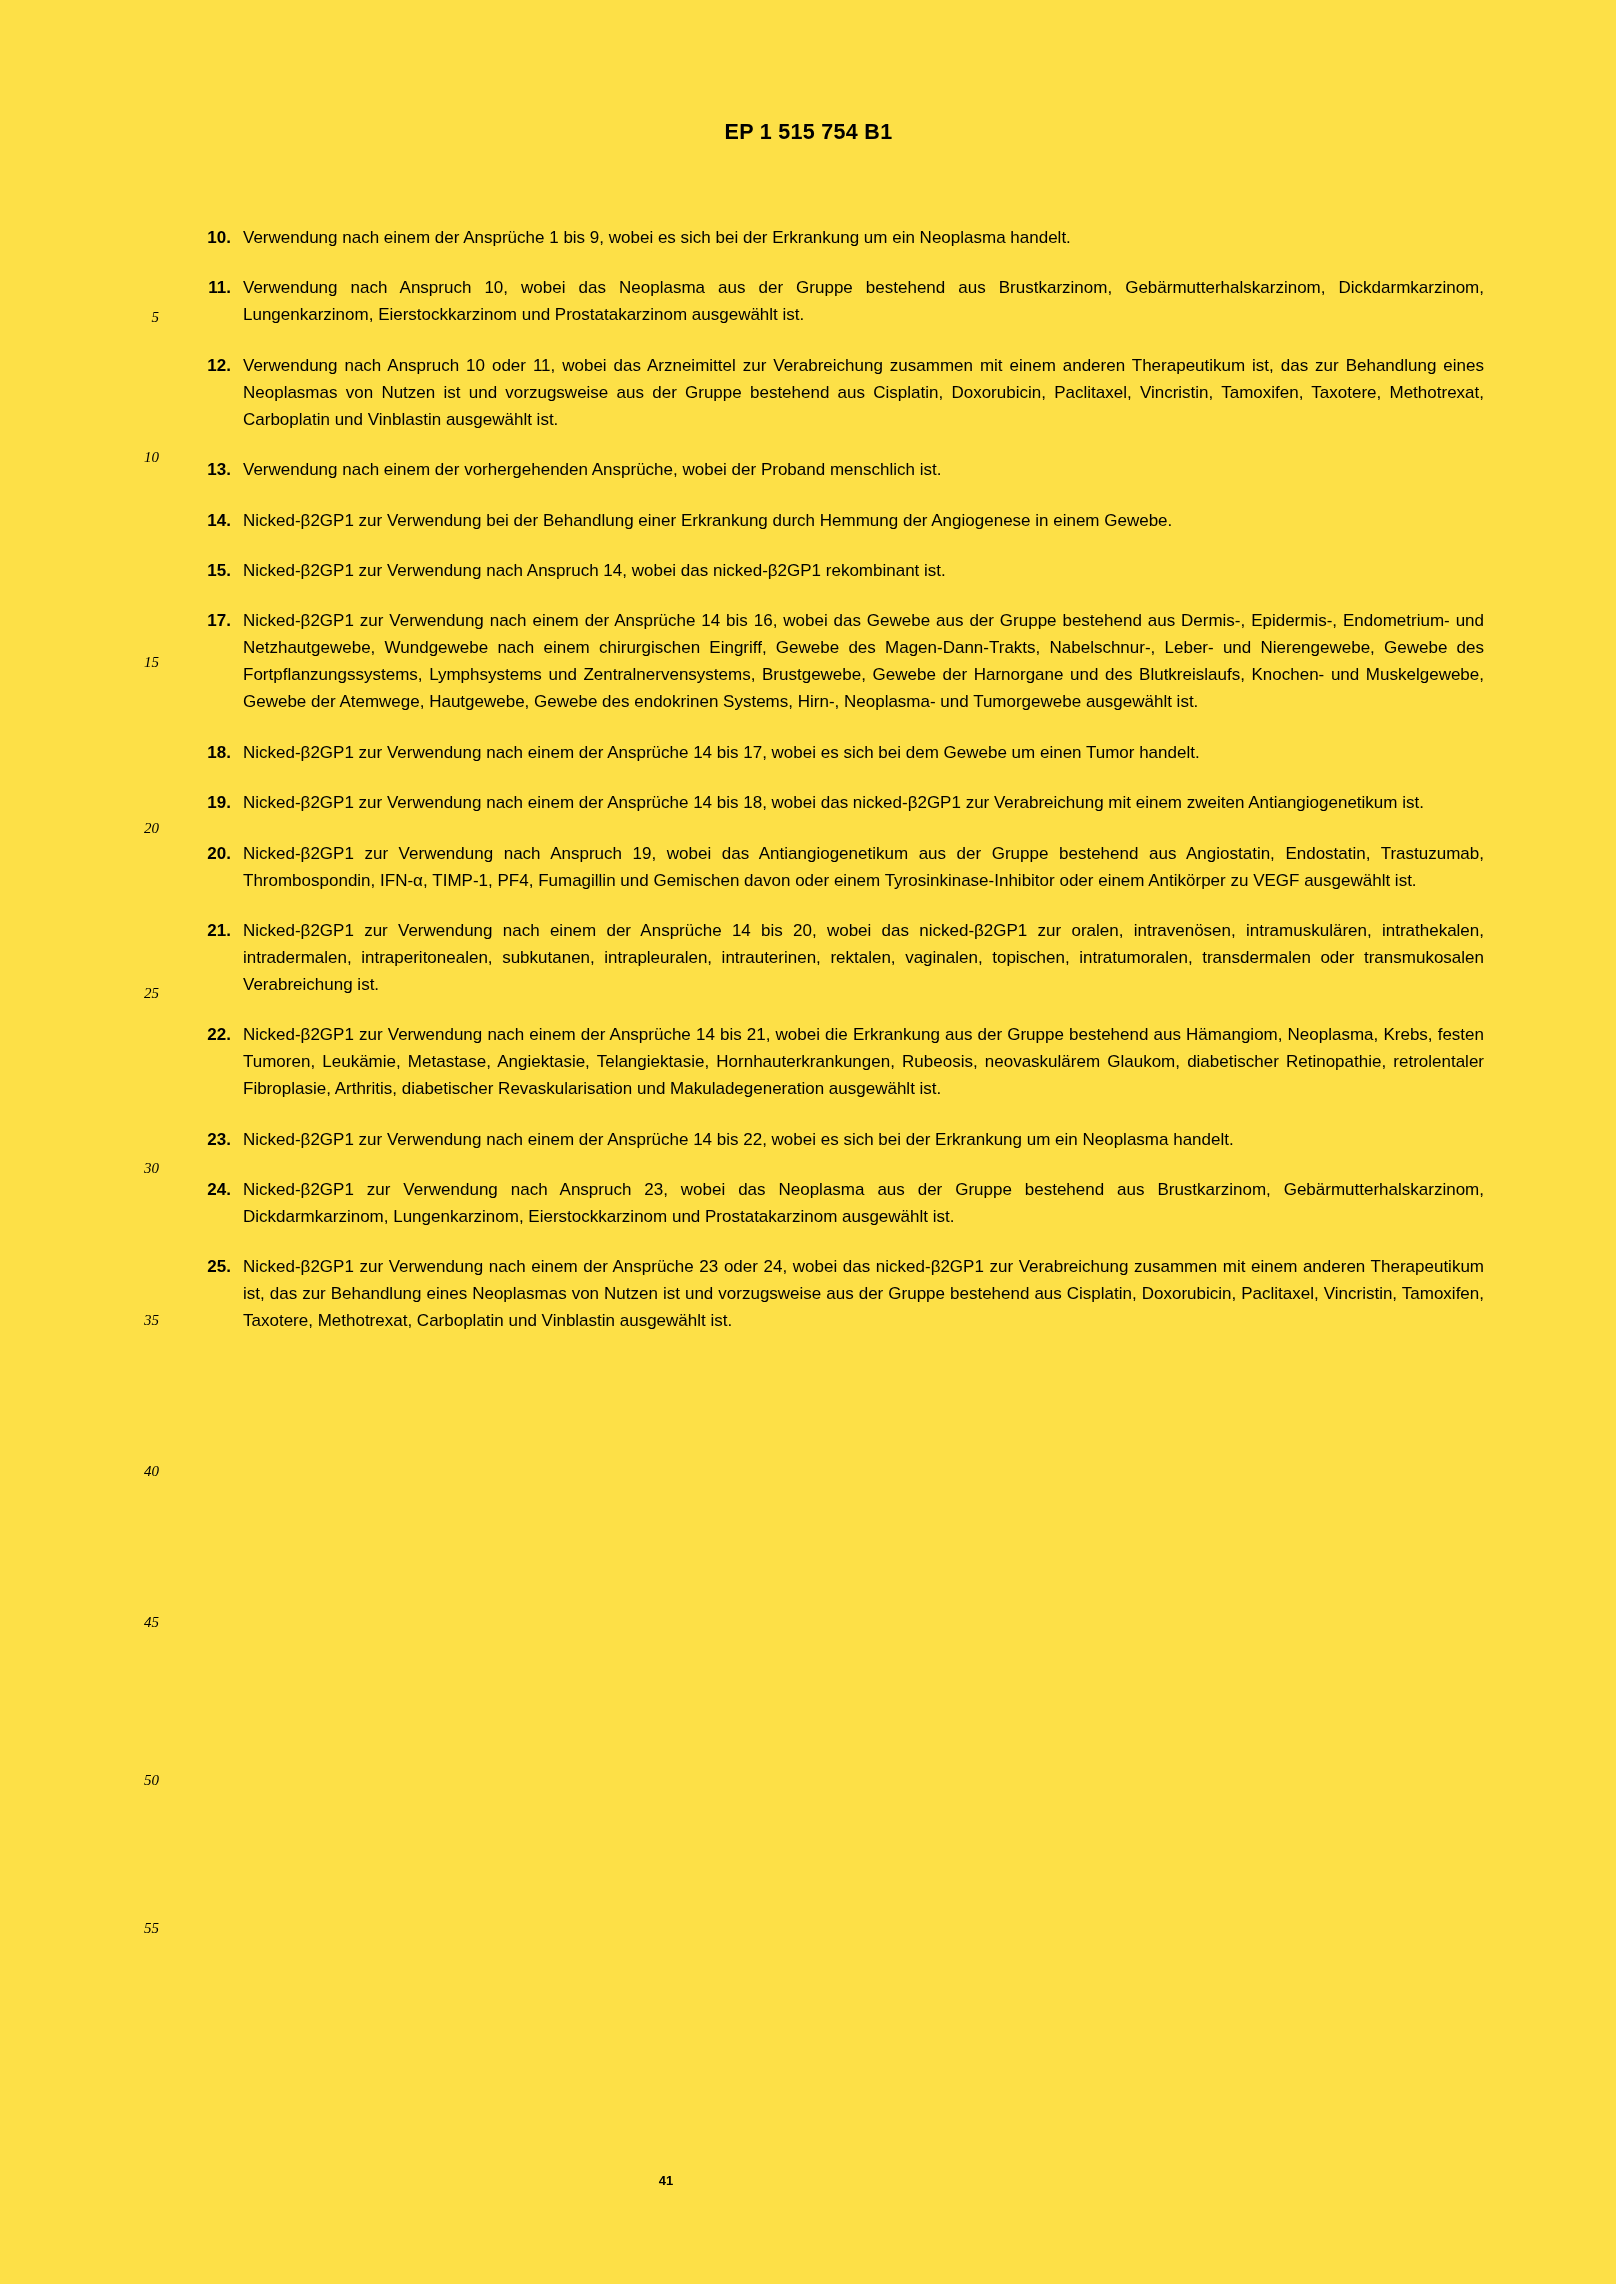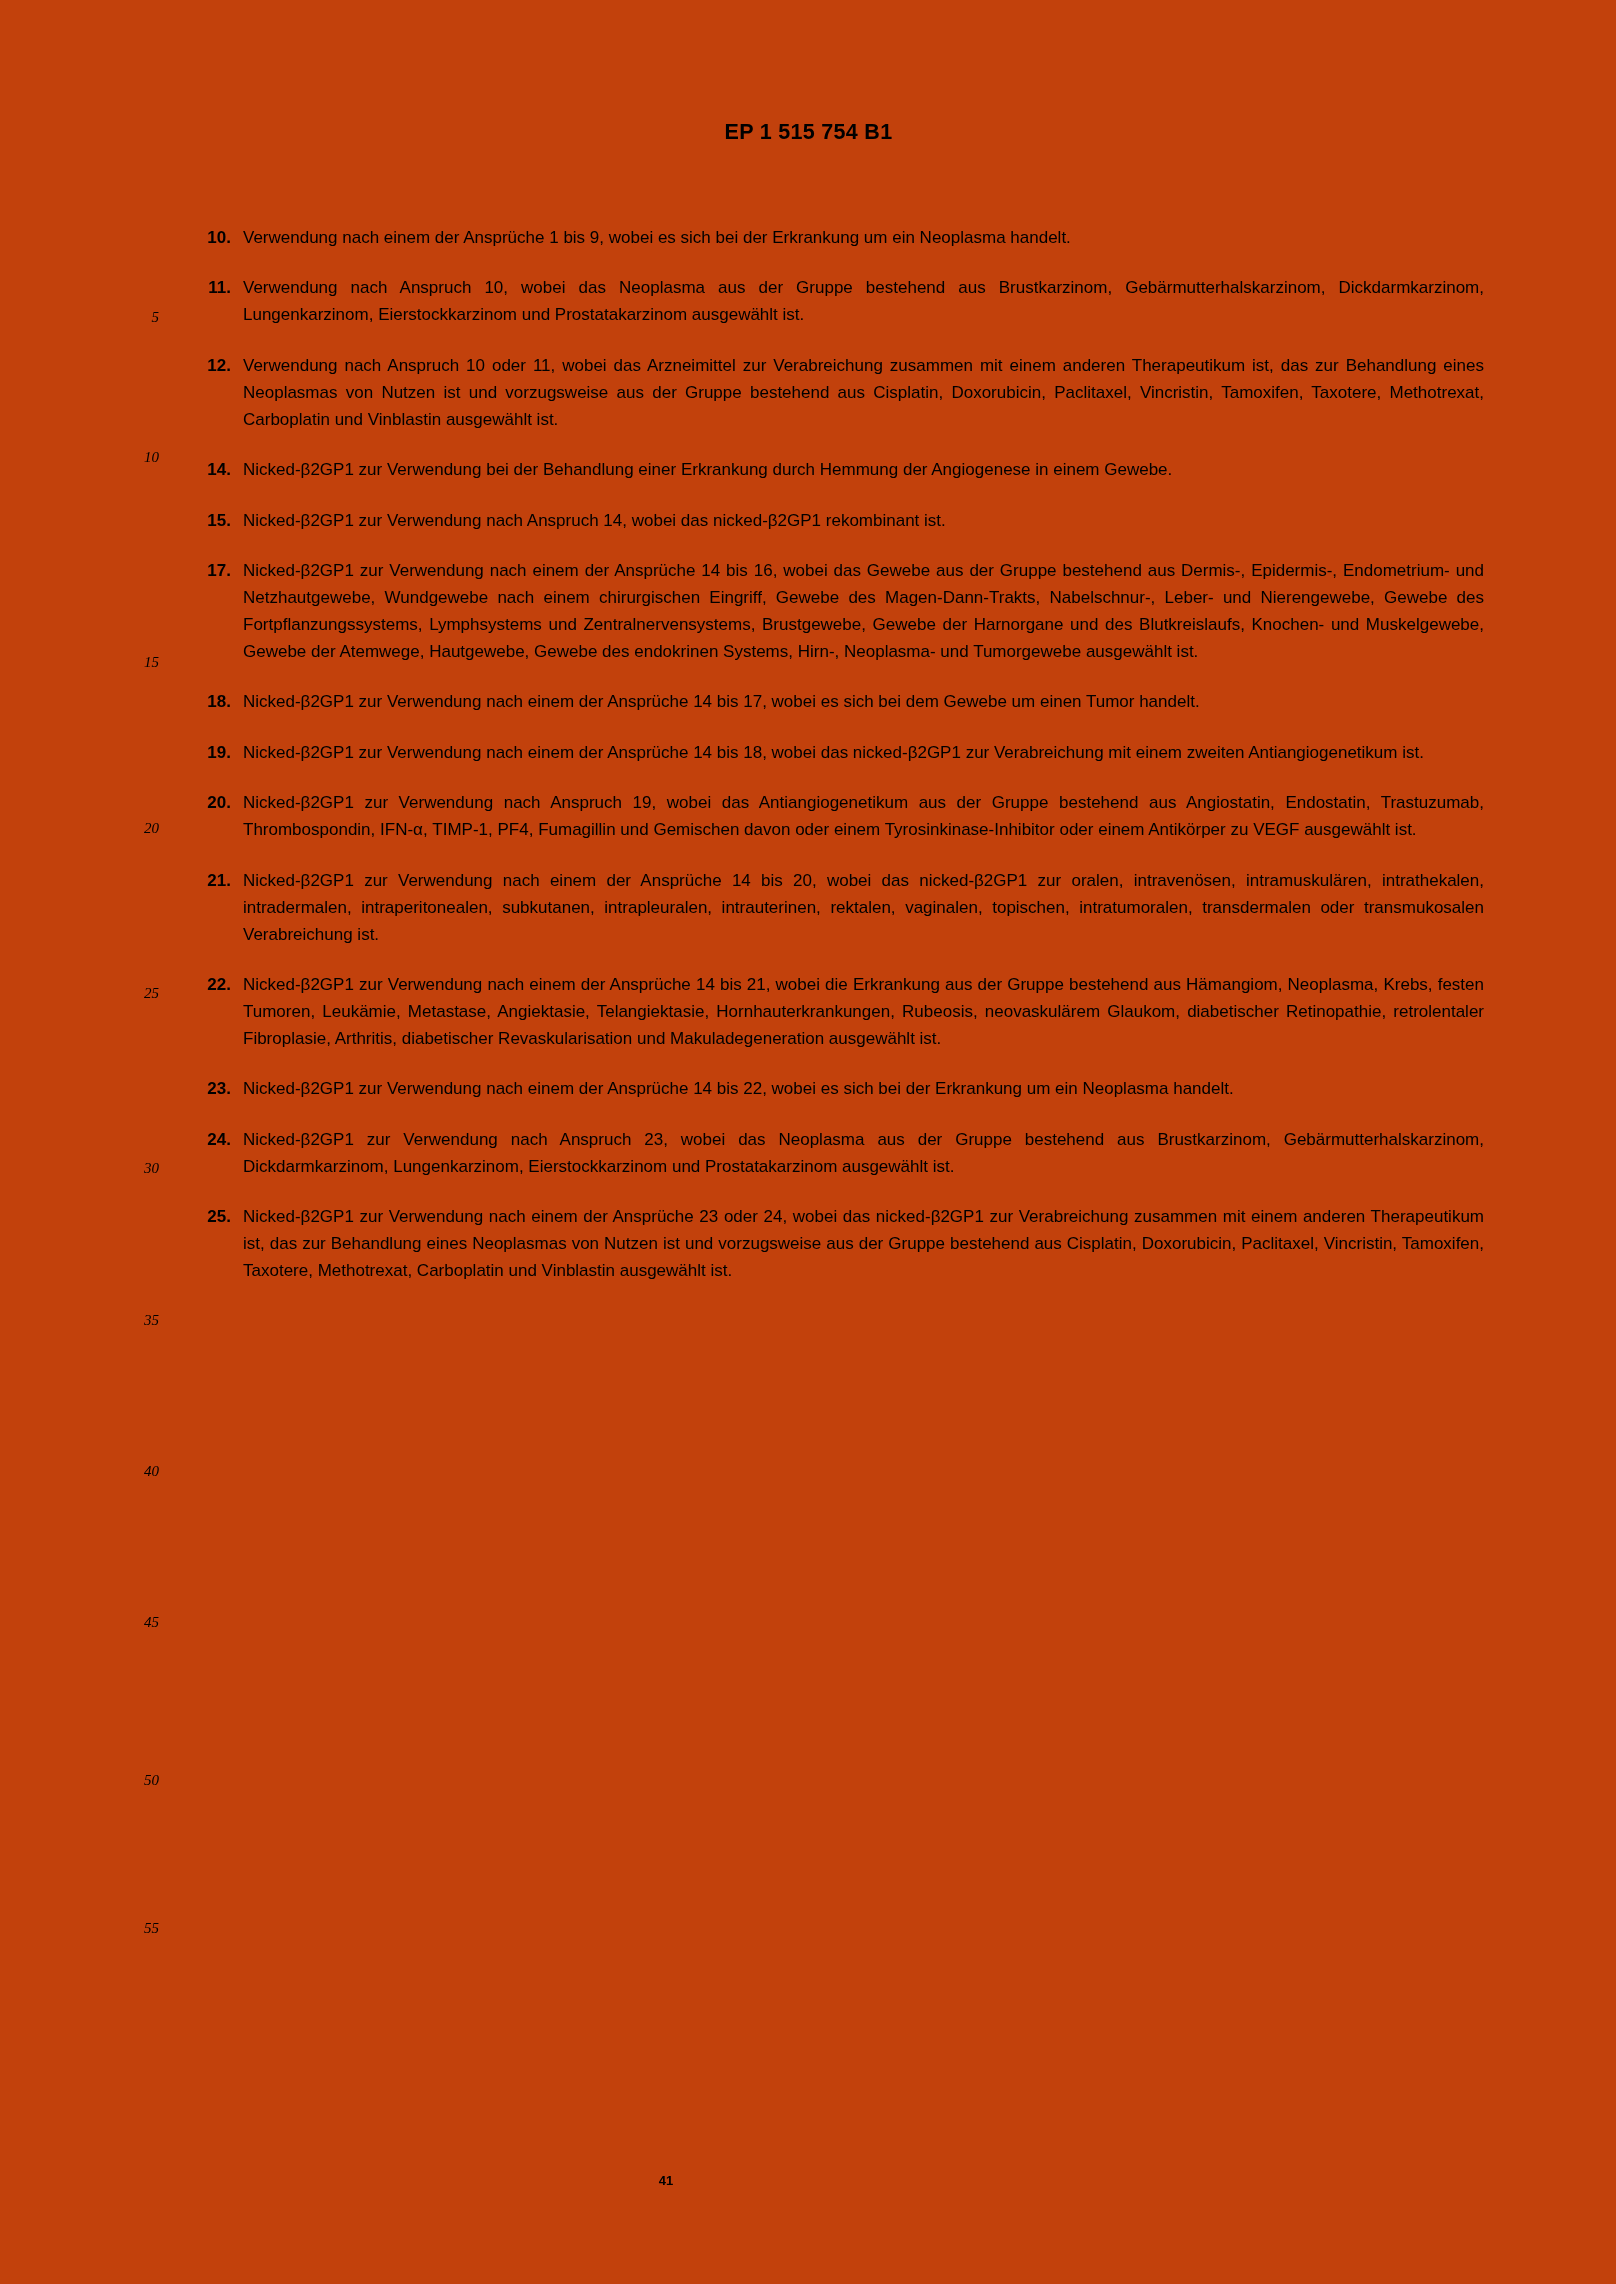--- a/index.html
+++ b/index.html
@@ -8,21 +8,21 @@
     background: #ffffff;
   }
   body {
     font-family: "Liberation Sans", sans-serif;
     color: #000000;
   }
   .page {
     position: relative;
     width: 1617px;
     height: 2284px;
-    background: #c2410c;
+    background: #fde047;
     box-sizing: border-box;
     overflow: hidden;
   }
   .header {
     position: absolute;
     top: 120px;
     left: 0;
     width: 1617px;
     text-align: center;
     font-size: 21.5px;
@@ -113,20 +113,24 @@
     <div class="claim">
       <span class="num">11.</span>
       <span class="txt">Verwendung nach Anspruch 10, wobei das Neoplasma aus der Gruppe bestehend aus Brustkarzinom, Gebärmutterhalskarzinom, Dickdarmkarzinom, Lungenkarzinom, Eierstockkarzinom und Prostatakarzinom ausgewählt ist.</span>
     </div>
 
     <div class="claim">
       <span class="num">12.</span>
       <span class="txt">Verwendung nach Anspruch 10 oder 11, wobei das Arzneimittel zur Verabreichung zusammen mit einem anderen Therapeutikum ist, das zur Behandlung eines Neoplasmas von Nutzen ist und vorzugsweise aus der Gruppe bestehend aus Cisplatin, Doxorubicin, Paclitaxel, Vincristin, Tamoxifen, Taxotere, Methotrexat, Carboplatin und Vinblastin ausgewählt ist.</span>
     </div>
 
+    <div class="claim">
+      <span class="num">13.</span>
+      <span class="txt">Verwendung nach einem der vorhergehenden Ansprüche, wobei der Proband menschlich ist.</span>
+    </div>
 
     <div class="claim">
       <span class="num">14.</span>
       <span class="txt">Nicked-β2GP1 zur Verwendung bei der Behandlung einer Erkrankung durch Hemmung der Angiogenese in einem Gewebe.</span>
     </div>
 
     <div class="claim">
       <span class="num">15.</span>
       <span class="txt">Nicked-β2GP1 zur Verwendung nach Anspruch 14, wobei das nicked-β2GP1 rekombinant ist.</span>
     </div>

